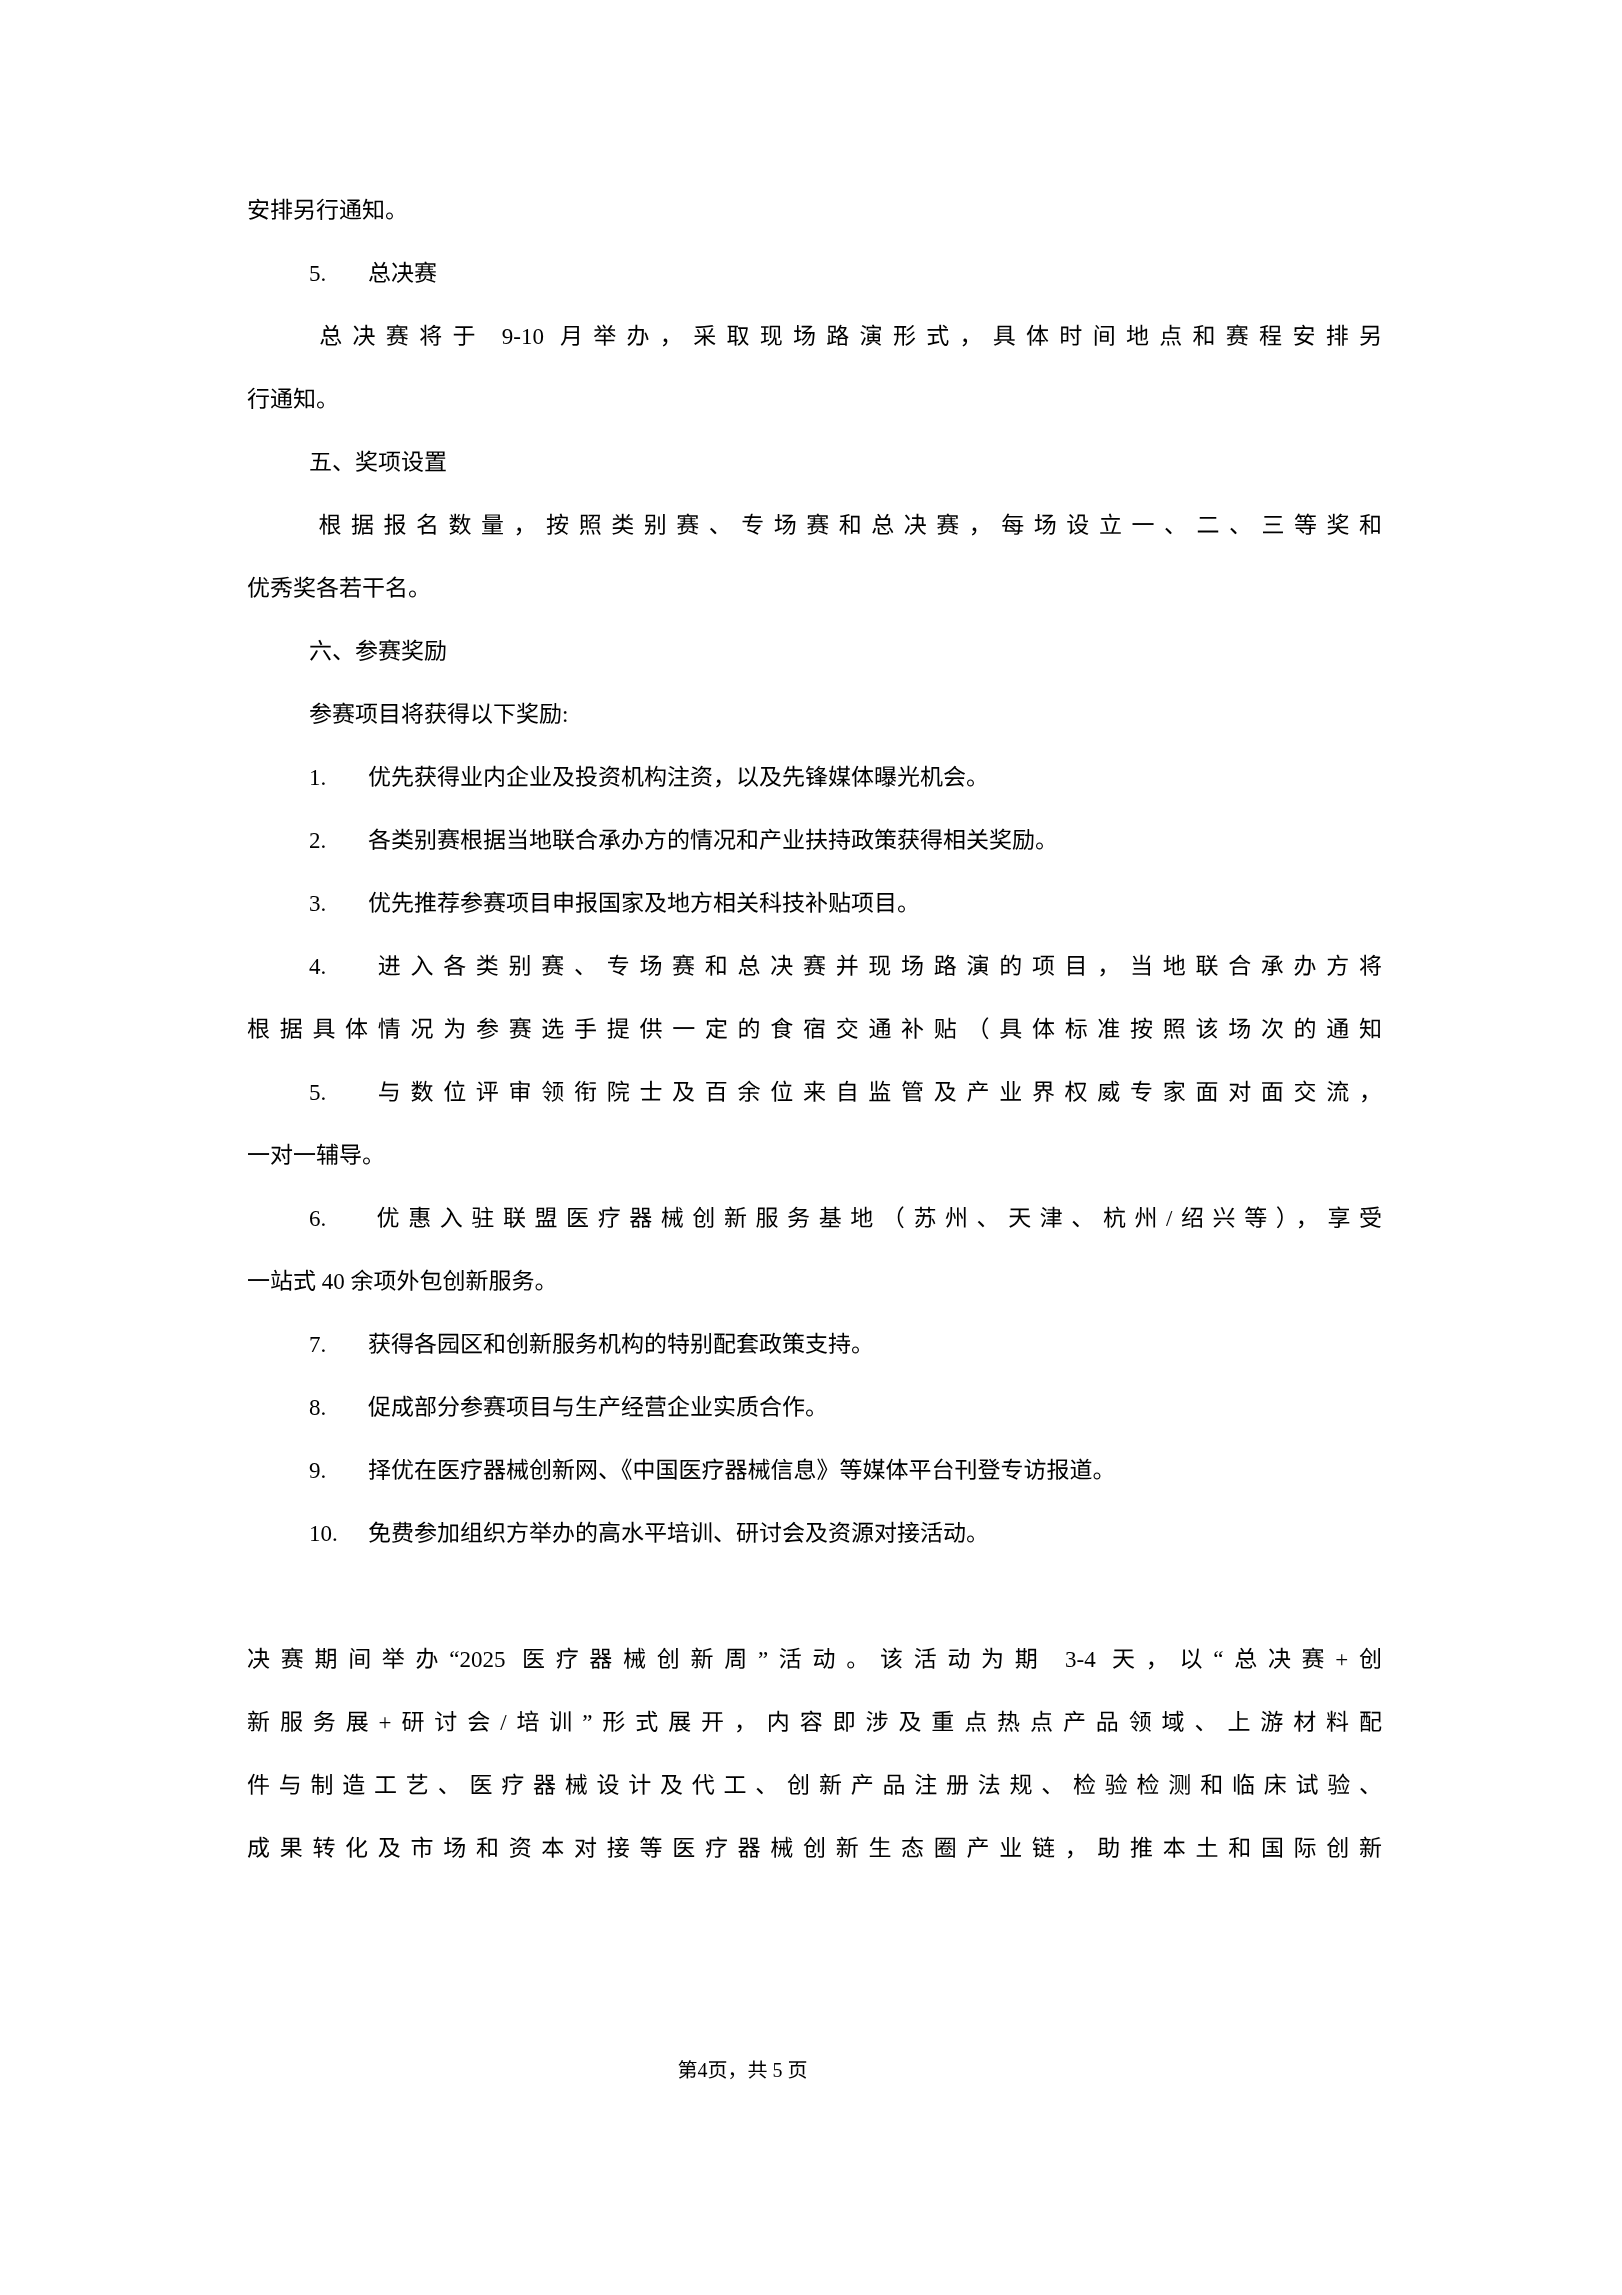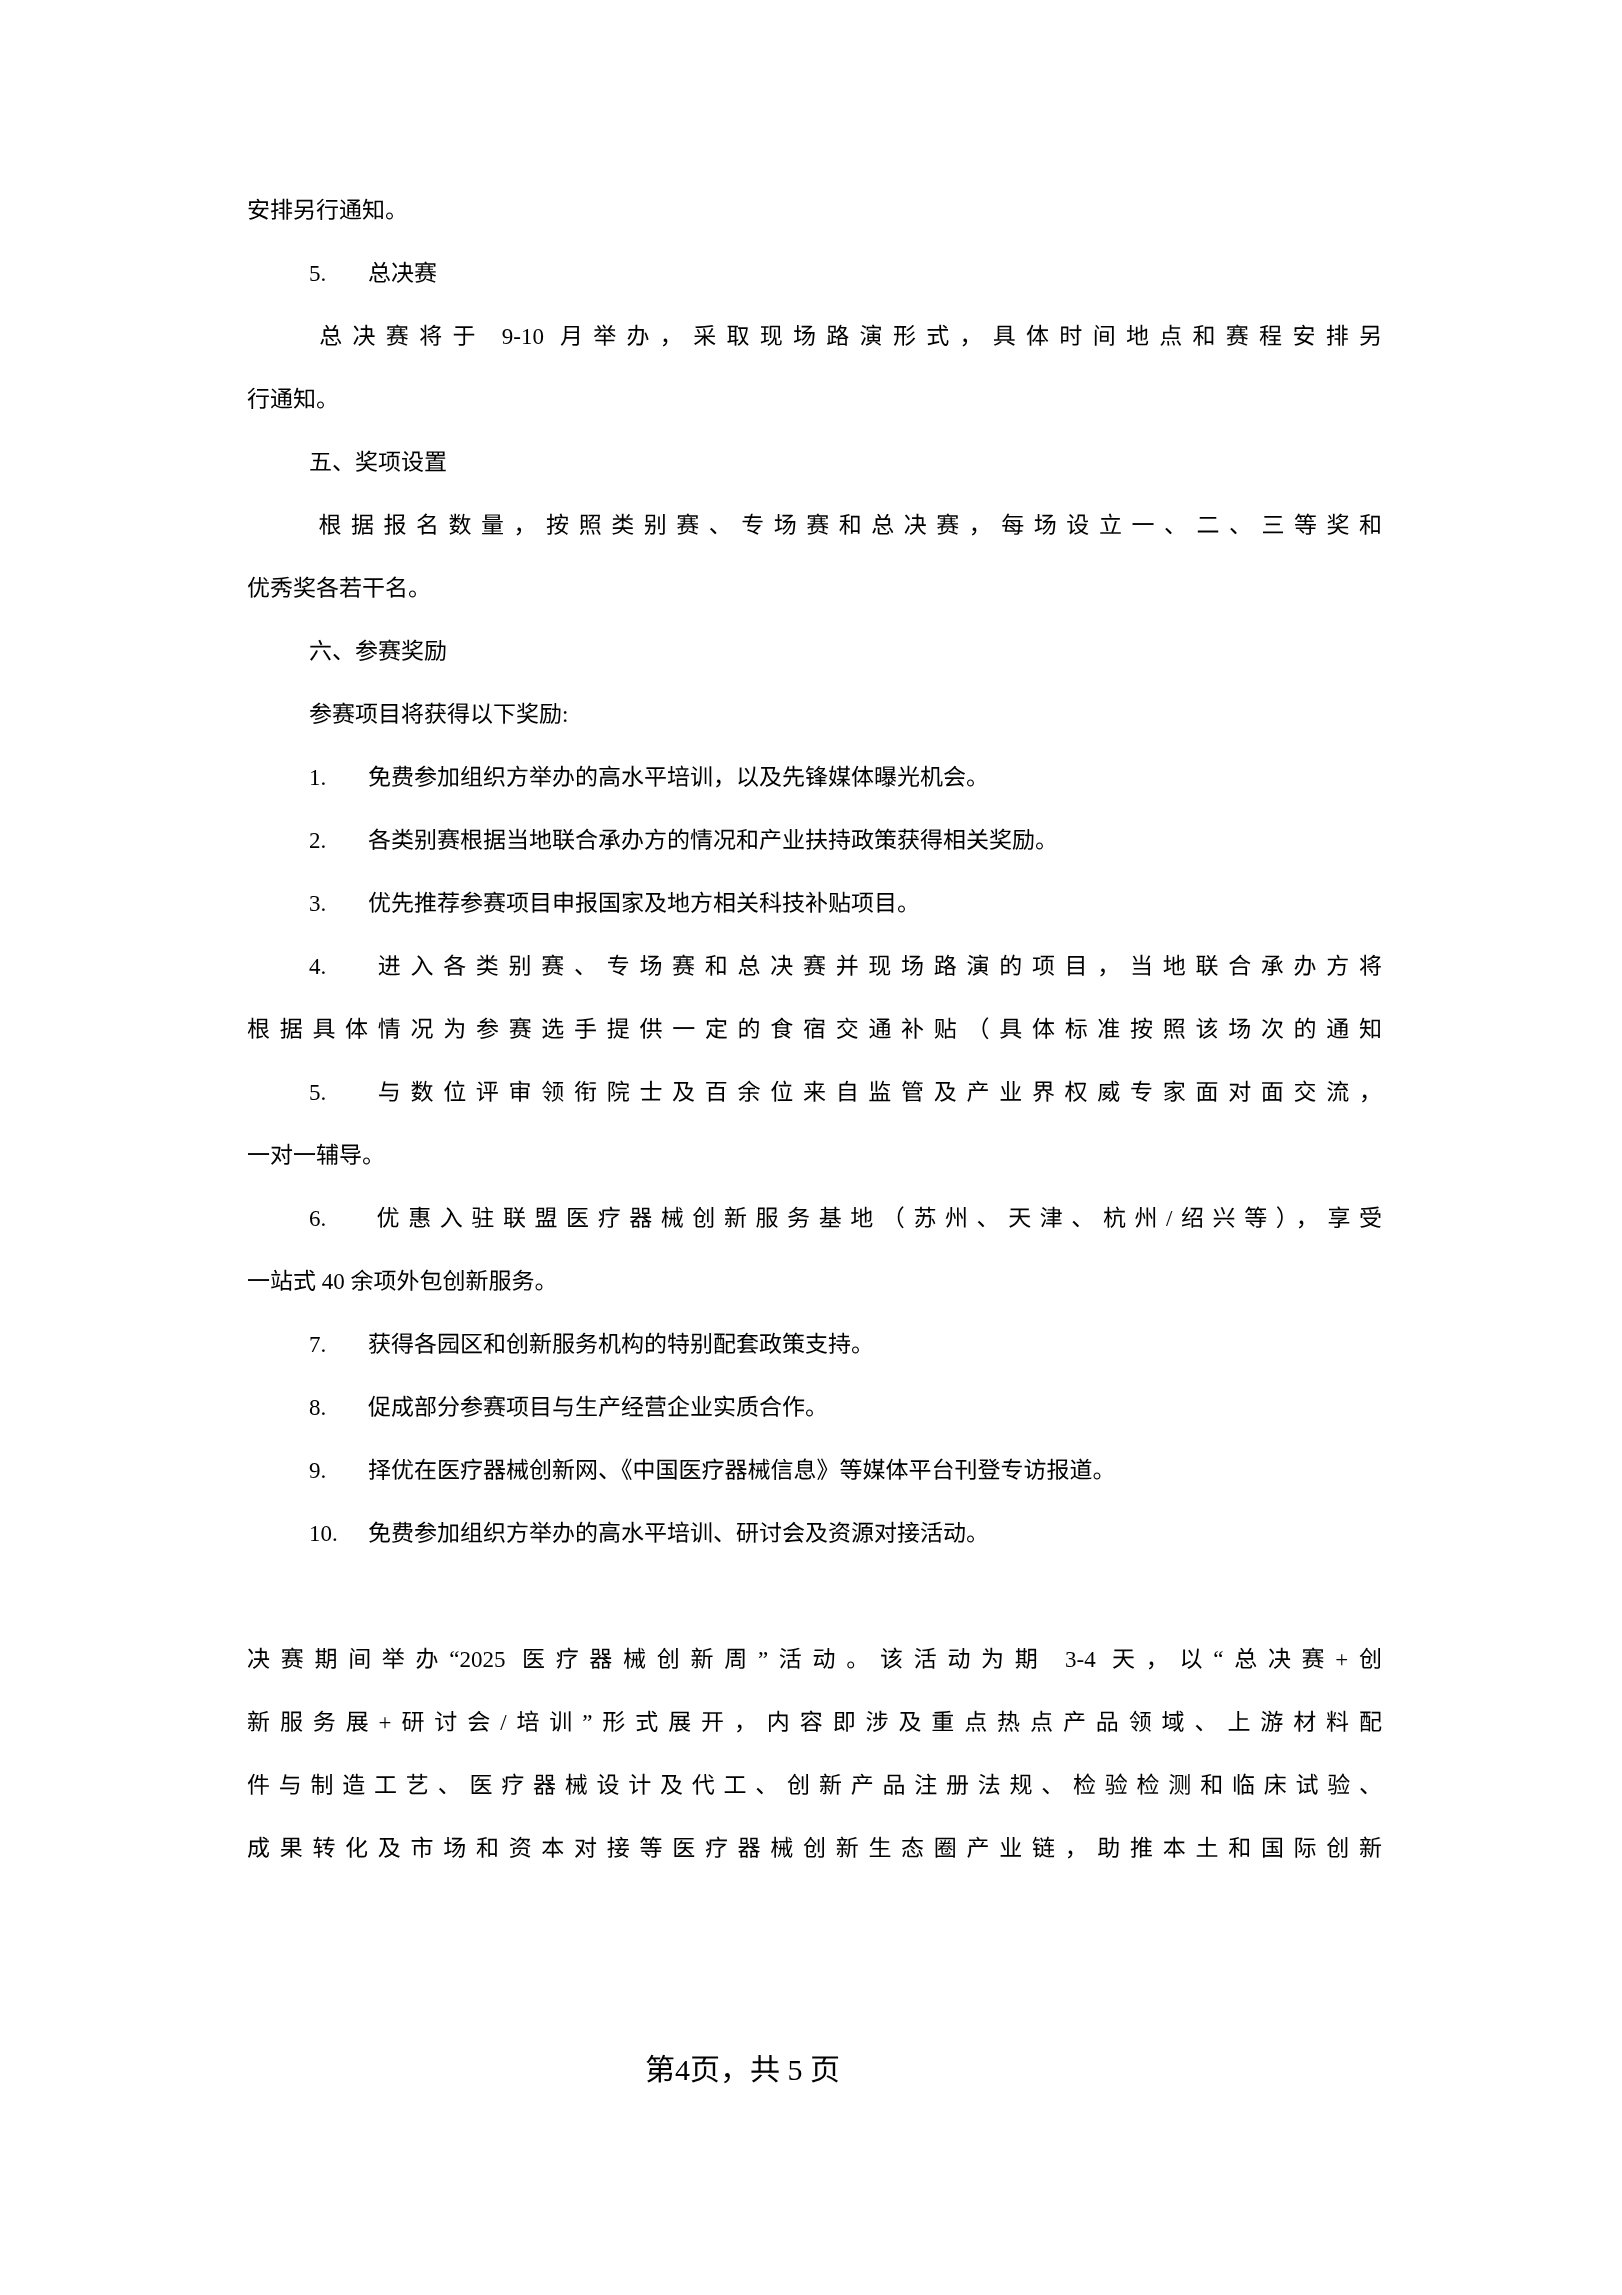--- a/index.html
+++ b/index.html
@@ -50,39 +50,39 @@
   .num {
     display: inline-block;
     width: 59px;
   }
   .footer {
     position: absolute;
     left: 0;
     top: 2053px;
     width: 1485px;
     text-align: center;
-    font-size: 30px;
+    font-size: 20px;
     line-height: 34px;
   }
 </style>
 </head>
 <body>
 
 <div class="page">
   <div class="content" id="content">
       <div class="line"><span>安排另行通知。</span></div>
       <div class="line"><span class="ind"></span><span class="num">5.</span><span>总决赛</span></div>
       <div class="line fill"><span class="ind"></span><span>总决赛将于 9-10 月举办，采取现场路演形式，具体时间地点和赛程安排另</span></div>
       <div class="line"><span>行通知。</span></div>
       <div class="line heading"><span class="ind"></span><span>五、奖项设置</span></div>
       <div class="line fill"><span class="ind"></span><span>根据报名数量，按照类别赛、专场赛和总决赛，每场设立一、二、三等奖和</span></div>
       <div class="line"><span>优秀奖各若干名。</span></div>
       <div class="line heading"><span class="ind"></span><span>六、参赛奖励</span></div>
       <div class="line"><span class="ind"></span><span>参赛项目将获得以下奖励:</span></div>
-      <div class="line"><span class="ind"></span><span class="num">1.</span><span>免费参加组织方举办的高水平培训，以及先锋媒体曝光机会。</span></div>
+      <div class="line"><span class="ind"></span><span class="num">1.</span><span>优先获得业内企业及投资机构注资，以及先锋媒体曝光机会。</span></div>
       <div class="line"><span class="ind"></span><span class="num">2.</span><span>各类别赛根据当地联合承办方的情况和产业扶持政策获得相关奖励。</span></div>
       <div class="line"><span class="ind"></span><span class="num">3.</span><span>优先推荐参赛项目申报国家及地方相关科技补贴项目。</span></div>
       <div class="line fill"><span class="ind"></span><span class="num">4.</span><span>进入各类别赛、专场赛和总决赛并现场路演的项目，当地联合承办方将</span></div>
       <div class="line fill"><span>根据具体情况为参赛选手提供一定的食宿交通补贴（具体标准按照该场次的通知</span></div>
       <div class="line fill"><span class="ind"></span><span class="num">5.</span><span>与数位评审领衔院士及百余位来自监管及产业界权威专家面对面交流，</span></div>
       <div class="line"><span>一对一辅导。</span></div>
       <div class="line fill"><span class="ind"></span><span class="num">6.</span><span>优惠入驻联盟医疗器械创新服务基地（苏州、天津、杭州/绍兴等），享受</span></div>
       <div class="line"><span>一站式 40 余项外包创新服务。</span></div>
       <div class="line"><span class="ind"></span><span class="num">7.</span><span>获得各园区和创新服务机构的特别配套政策支持。</span></div>
       <div class="line"><span class="ind"></span><span class="num">8.</span><span>促成部分参赛项目与生产经营企业实质合作。</span></div>

